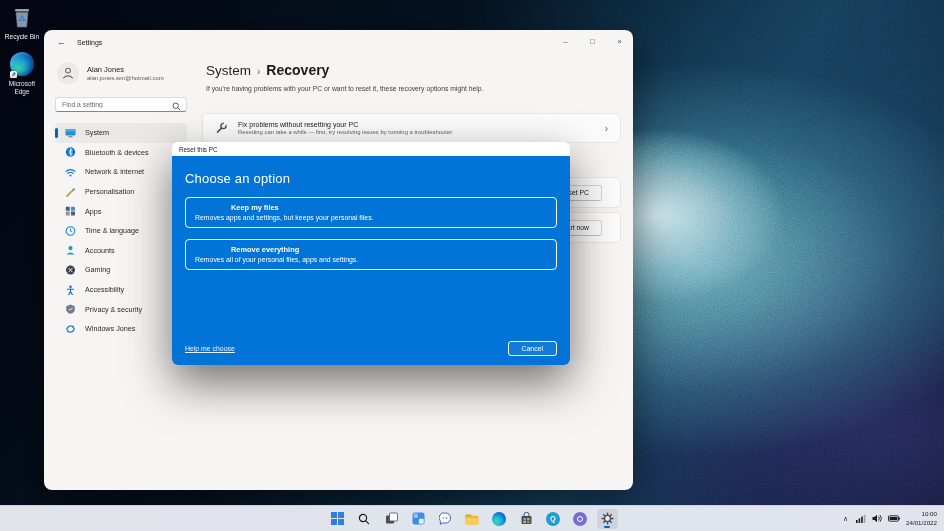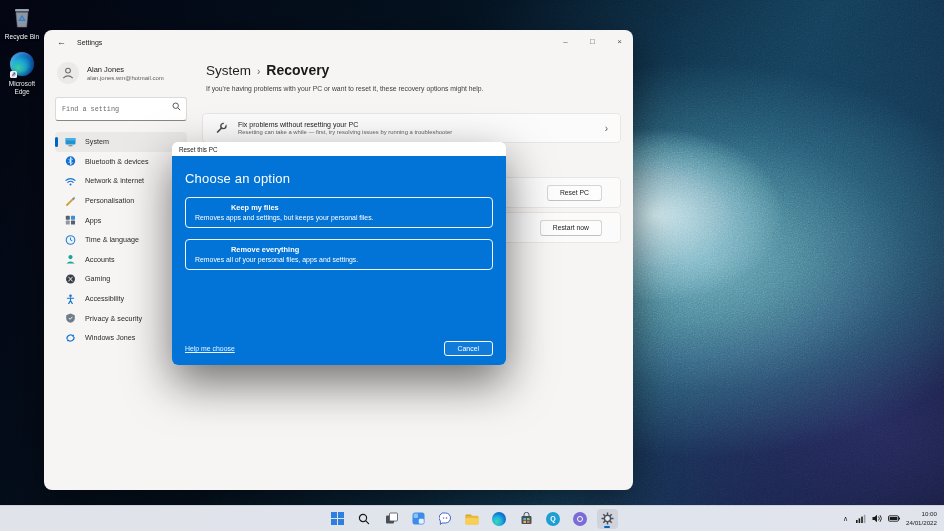--- a/index.html
+++ b/index.html
@@ -38,22 +38,22 @@
   .win-controls { position:absolute; right:0; top:0; display:flex; }
   .win-ctl { width:27px; height:22px; display:flex; align-items:center; justify-content:center;
       font-size:8px; color:#555; cursor:pointer; }
 
   
   .sidebar { position:absolute; left:0; top:24px; bottom:0; width:152px; padding:8px 9px 0 11px; }
   .user-row { display:flex; align-items:center; gap:8px; padding-left:2px; }
   .avatar { width:22px; height:22px; border-radius:50%; background:#eceae8; display:flex; align-items:center; justify-content:center; }
   .user-name { font-size:7.5px; font-weight:normal; color:#1b1b1b; }
   .user-email { font-size:6px; color:#5c5c5c; margin-top:1.5px; }
-  .searchbox { margin-top:13px; position:relative; height:24px; background:#fff; border:1px solid #dcdad8;
-      border-bottom:1px solid #868686; border-radius:3px;font-family:Liberation Mono, monospace; }
+  .searchbox { margin-top:13px; position:relative; height:15px; background:#fff; border:1px solid #dcdad8;
+      border-bottom:1px solid #868686; border-radius:3px; }
   .searchbox input { position:absolute; inset:0; border:0; outline:0; background:transparent;
       font-size:6.8px; padding:0 16px 0 6px; font-family:inherit; color:#1b1b1b; }
   .searchbox input::placeholder { color:#6b6b6b; }
   .searchbox .mag { position:absolute; right:5px; top:4px; }
   .nav { margin-top:11px; }
   .nav-item { position:relative; display:flex; align-items:center; gap:9px; height:19.6px; padding-left:10px;
       font-size:7.2px; color:#2a2a2a; border-radius:4px; cursor:pointer; }
   .nav-item.selected { background:#ebe9e8; }
   .nav-item.selected::before { content:""; position:absolute; left:0; top:4.8px; width:2.6px; height:10px;
       border-radius:2px; background:#0067c0; }
@@ -71,21 +71,21 @@
   .card.fix { top:59px; height:30px; gap:11px; cursor:pointer; }
   .fix-title { font-size:7px; color:#1a1a1a; }
   .fix-sub { font-size:5.9px; color:#636363; margin-top:1.5px; }
   .fix-chevron { margin-left:auto; font-size:10px; color:#5a5a5a; }
   .card.reset { top:123px; height:31px; }
   .card.restart { top:158px; height:31px; }
   .mini-btn { margin-left:auto; margin-right:6px; background:#fdfdfd; border:1px solid #d7d5d3; border-bottom-color:#c3c1bf;
       border-radius:3px; font-size:6.8px; color:#1b1b1b; padding:3.5px 12px; cursor:pointer; font-family:inherit; }
 
   
-  .dialog { position:absolute; left:172px; top:142px; width:334px; height:223px; border-radius:6px; overflow:hidden;
+  .dialog { position:absolute; left:172px; top:142px; width:398px; height:223px; border-radius:6px; overflow:hidden;
       box-shadow:0 18px 46px rgba(0,0,0,.55); }
   .dlg-titlebar { height:14px; background:#fff; display:flex; align-items:center; padding-left:7px;
       font-size:6.3px; color:#1b1b1b; }
   .dlg-body { position:relative; height:209px; background:#0273d7; color:#fff; padding:0 13px; }
   .dlg-heading { padding-top:15px; font-size:13px; font-weight:300; letter-spacing:.2px; }
   .opt { border:1px solid rgba(255,255,255,.95); border-radius:4px; padding:5px 9px 6px; margin-top:11px; cursor:pointer; }
   .opt:first-of-type { margin-top:13px; }
   .opt-title { font-size:7.4px; font-weight:bold;padding-left:36px; }
   .opt-desc { font-size:6.9px; margin-top:2px; }
   .dlg-footer { position:absolute; left:13px; right:13px; bottom:9px; display:flex; align-items:center; justify-content:space-between; }

